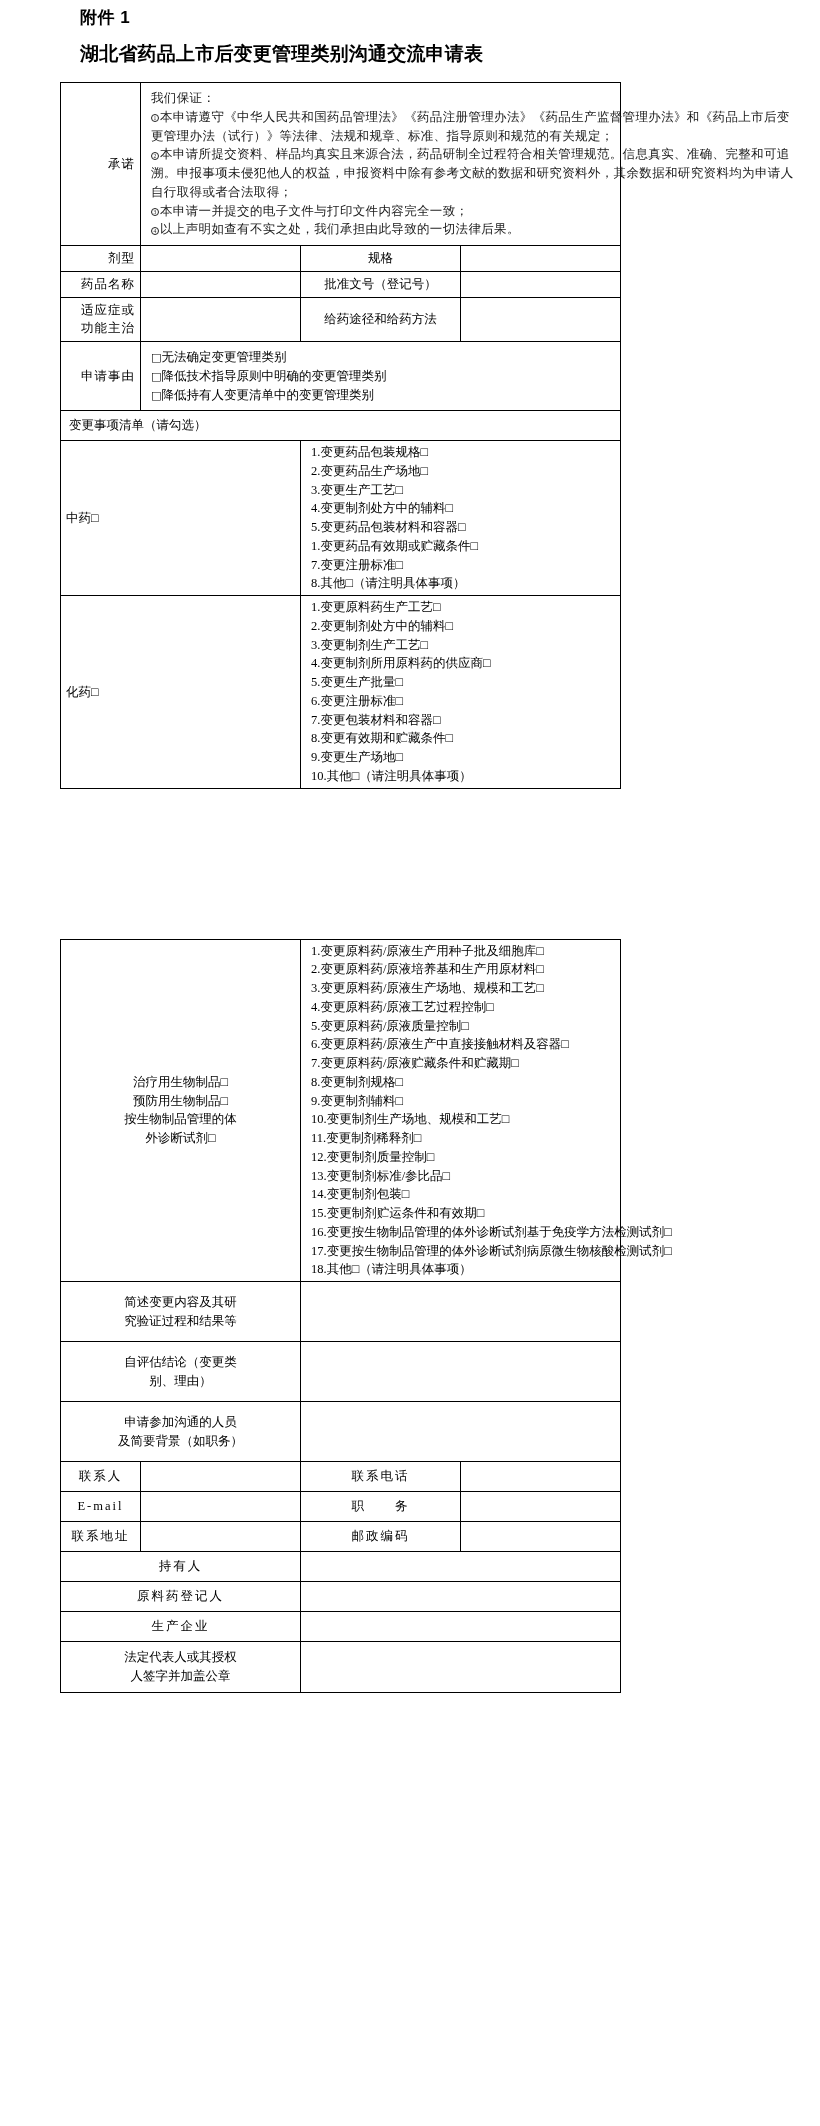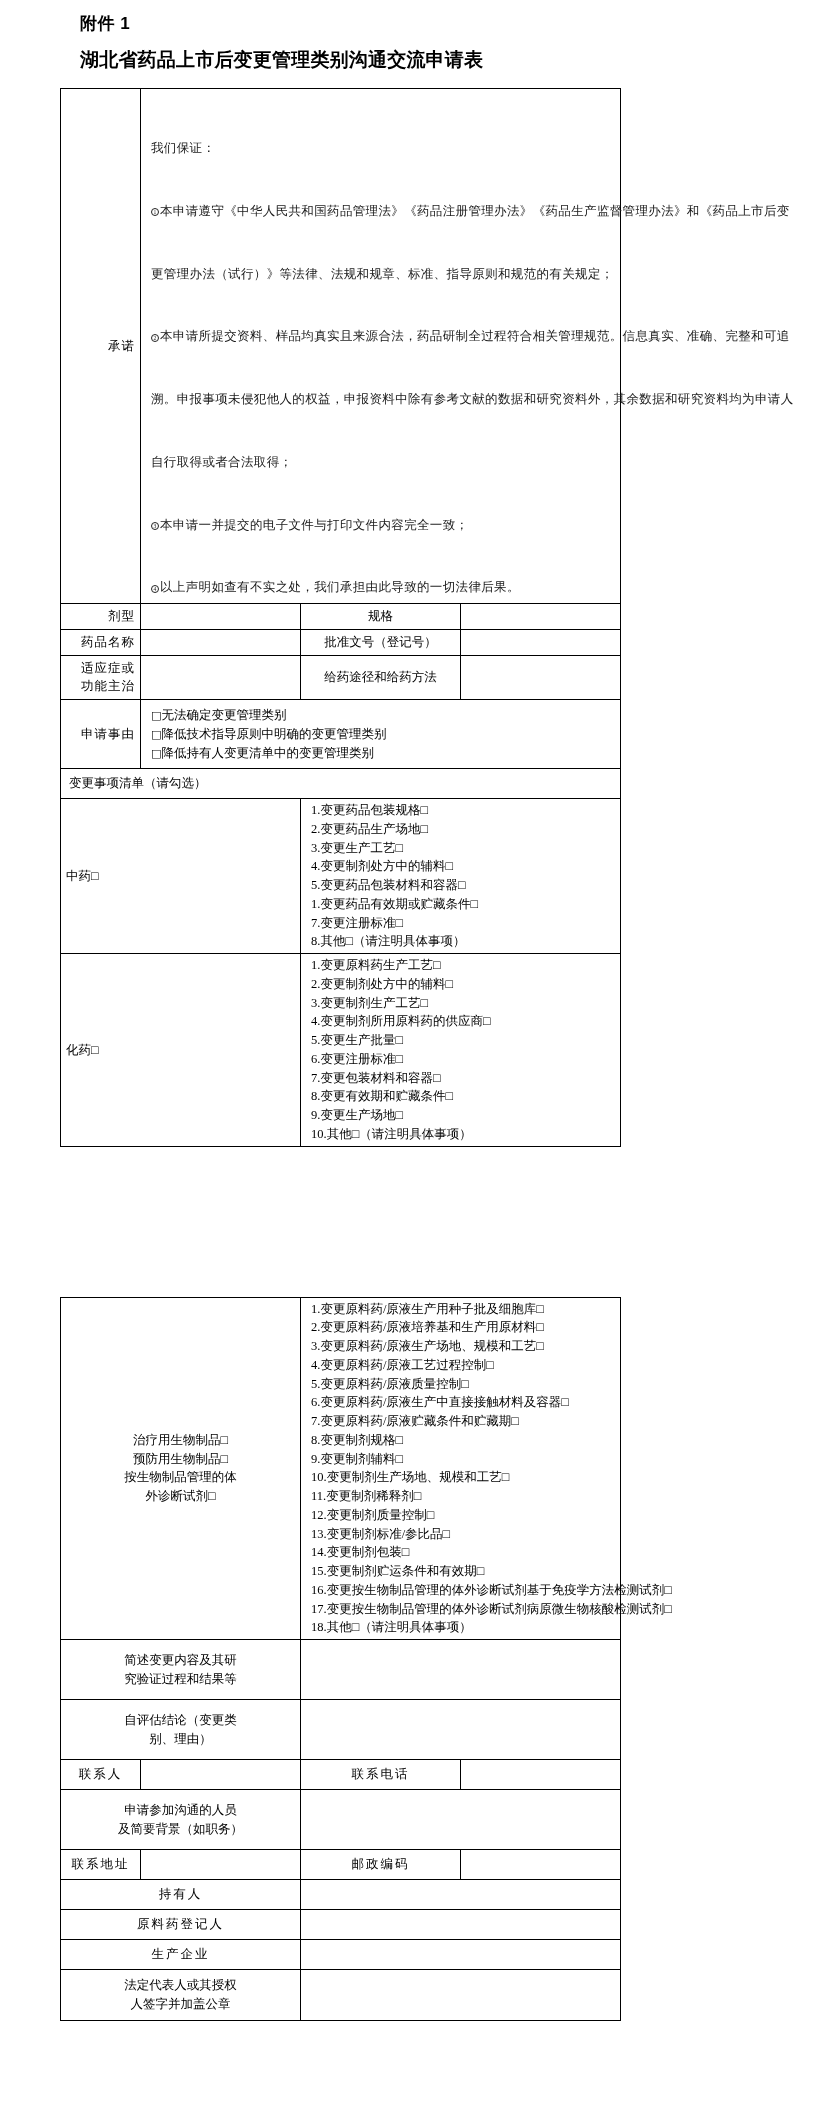--- a/index.html
+++ b/index.html
@@ -14,21 +14,21 @@
     color: #000000;
   }
   .page {
     width: 820px;
     min-height: 2126px;
     position: relative;
     padding: 0;
   }
   .doc-head {
     padding-left: 80px;
-    padding-top: 14px;
+    margin-top: 8px;
   }
   .attach-label {
     font-family: "Liberation Sans", sans-serif;
     font-size: 17px;
     font-weight: bold;
     letter-spacing: 0.5px;
     margin: 0 0 14px 0;
     line-height: 1.2;
   }
   .doc-title {
@@ -62,21 +62,21 @@
     font-size: 13px;
   }
   .promise-cell {
     padding: 6px 8px 6px 10px !important;
     font-size: 7.4px;
     line-height: 1.95;
     letter-spacing: 0.35px;
     color: #1a1a1a;
     text-align: justify;
   }
-  .promise-cell .p-line { white-space: nowrap; margin-top: 44px; }
+  .promise-cell .p-line { white-space: nowrap; }
   .circnum {
     display: inline-block;
     border: 1px solid #222;
     border-radius: 50%;
     width: 8px;
     height: 8px;
     line-height: 7px;
     text-align: center;
     font-size: 5.6px;
     margin-right: 1px;
@@ -278,34 +278,40 @@
 
     <tr>
       <td colspan="2" class="multi-label">
         <div>自评估结论（变更类</div>
         <div>别、理由）</div>
       </td>
       <td colspan="2" class="tall-blank">&nbsp;</td>
     </tr>
 
     <tr>
-      <td class="contact-lbl">联系人</td>
-      <td>&nbsp;</td>
-      <td class="contact-lbl">联系电话</td>
-      <td>&nbsp;</td>
-    </tr>
-
-    <tr>
       <td colspan="2" class="multi-label">
         <div>申请参加沟通的人员</div>
         <div>及简要背景（如职务）</div>
       </td>
       <td colspan="2" class="tall-blank">&nbsp;</td>
     </tr>
 
+    <tr>
+      <td class="contact-lbl">联系人</td>
+      <td>&nbsp;</td>
+      <td class="contact-lbl">联系电话</td>
+      <td>&nbsp;</td>
+    </tr>
+
+    <tr>
+      <td class="contact-lbl">E-mail</td>
+      <td>&nbsp;</td>
+      <td class="contact-lbl">职　　务</td>
+      <td>&nbsp;</td>
+    </tr>
 
     <tr>
       <td class="contact-lbl">联系地址</td>
       <td>&nbsp;</td>
       <td class="contact-lbl">邮政编码</td>
       <td>&nbsp;</td>
     </tr>
 
     <tr>
       <td colspan="2" class="contact-lbl">持有人</td>

